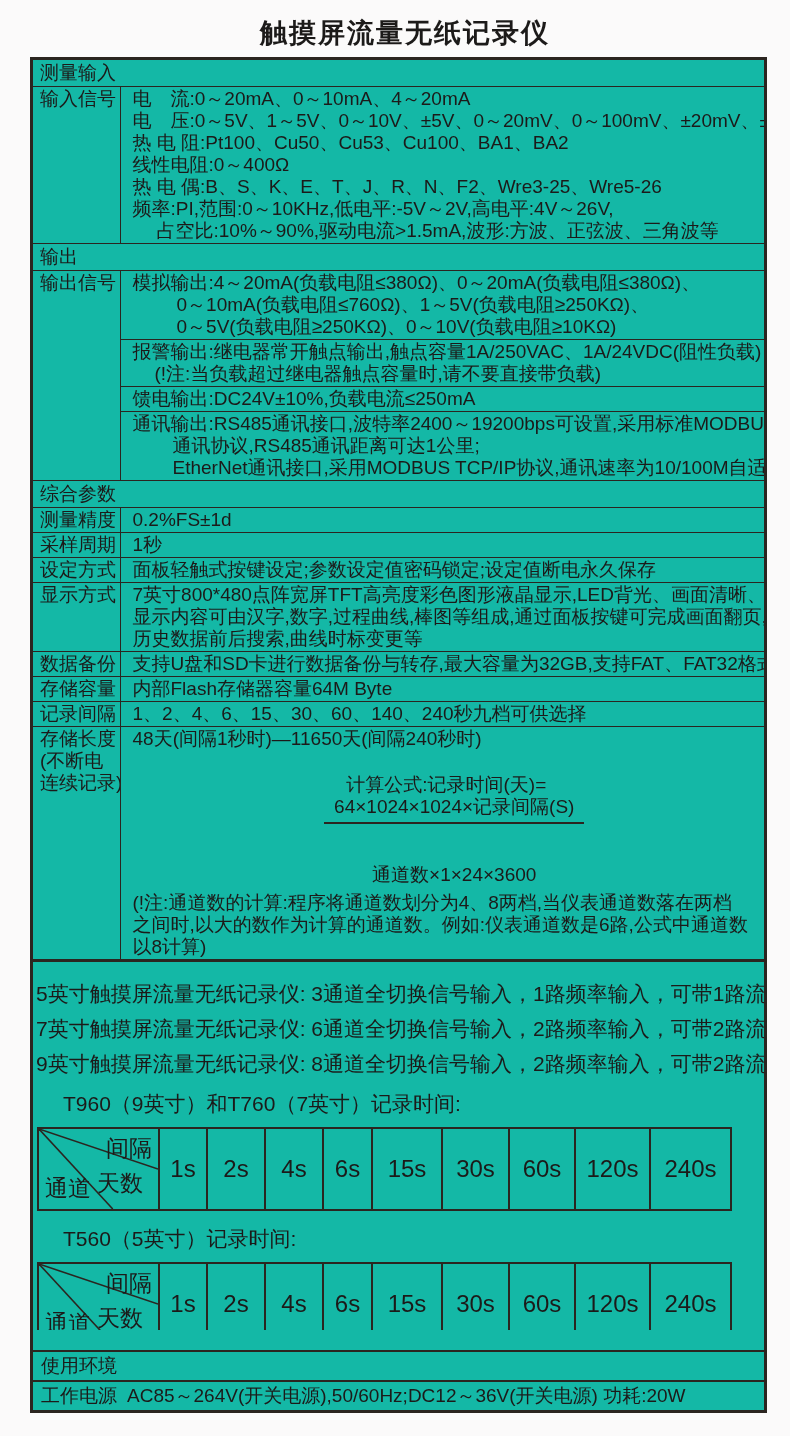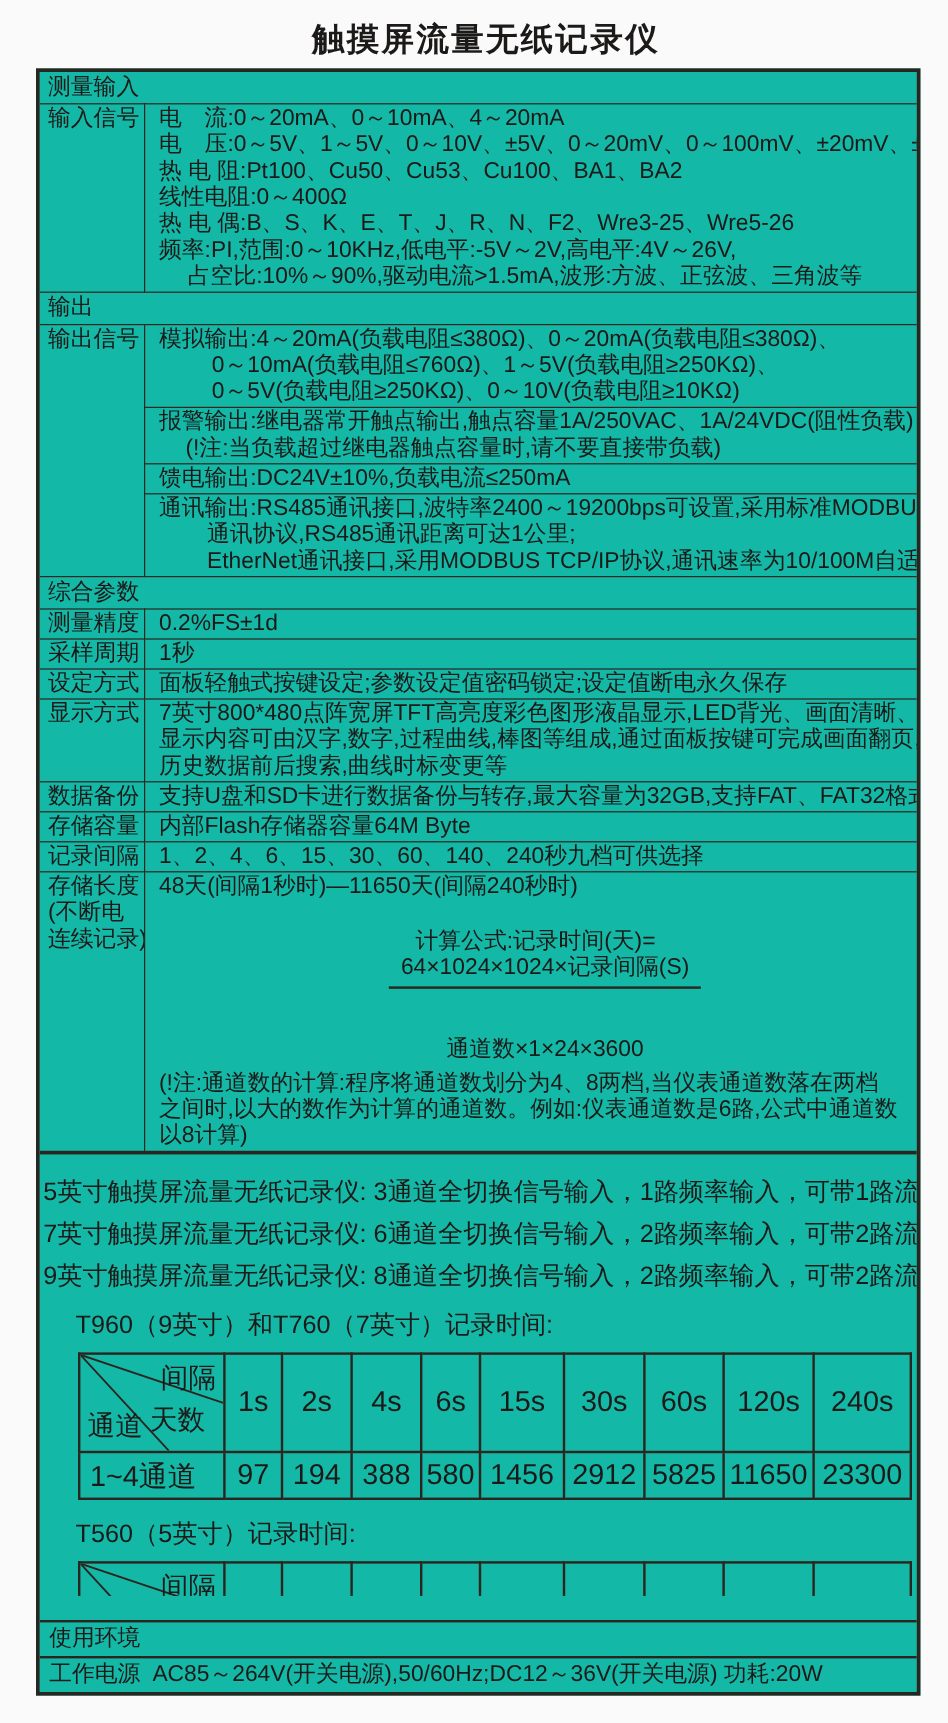--- a/index.html
+++ b/index.html
@@ -89,21 +89,21 @@
     border-top: 3px solid #2b2520;
     flex: 1 1 auto;
     overflow: hidden;
     font-size: 21px;
   }
   .models { margin: 14px 0 0 3px; line-height: 35px; white-space: nowrap; }
   .rt-heading { margin: 9px 0 9px 30px; font-size: 21px; }
 
   table.rec {
     border-collapse: collapse;
-    margin-left: 32px;
+    margin-left: 4px;
     font-size: 24px;
     table-layout: fixed;
   }
   table.rec td {
     border: 2px solid #2b2520;
     text-align: center;
     padding: 0;
     overflow: hidden;
   }
   table.rec tr.hdr td { height: 82px; }
@@ -287,32 +287,20 @@
         <td>1s</td>
         <td>2s</td>
         <td>4s</td>
         <td>6s</td>
         <td>15s</td>
         <td>30s</td>
         <td>60s</td>
         <td>120s</td>
         <td>240s</td>
       </tr>
-      <tr class="dat">
-        <td class="rowlbl">1~4通道</td>
-        <td>97</td>
-        <td>194</td>
-        <td>388</td>
-        <td>580</td>
-        <td>1456</td>
-        <td>2912</td>
-        <td>5825</td>
-        <td>11650</td>
-        <td>23300</td>
-      </tr>
     </tbody>
       </table>
 
     <div class="rt-heading" style="margin-top:14px">T560（5英寸）记录时间:</div>
 
     <table class="rec">
       <colgroup>
         <col style="width:121px">
           <col style="width:48px">
           <col style="width:58px">

